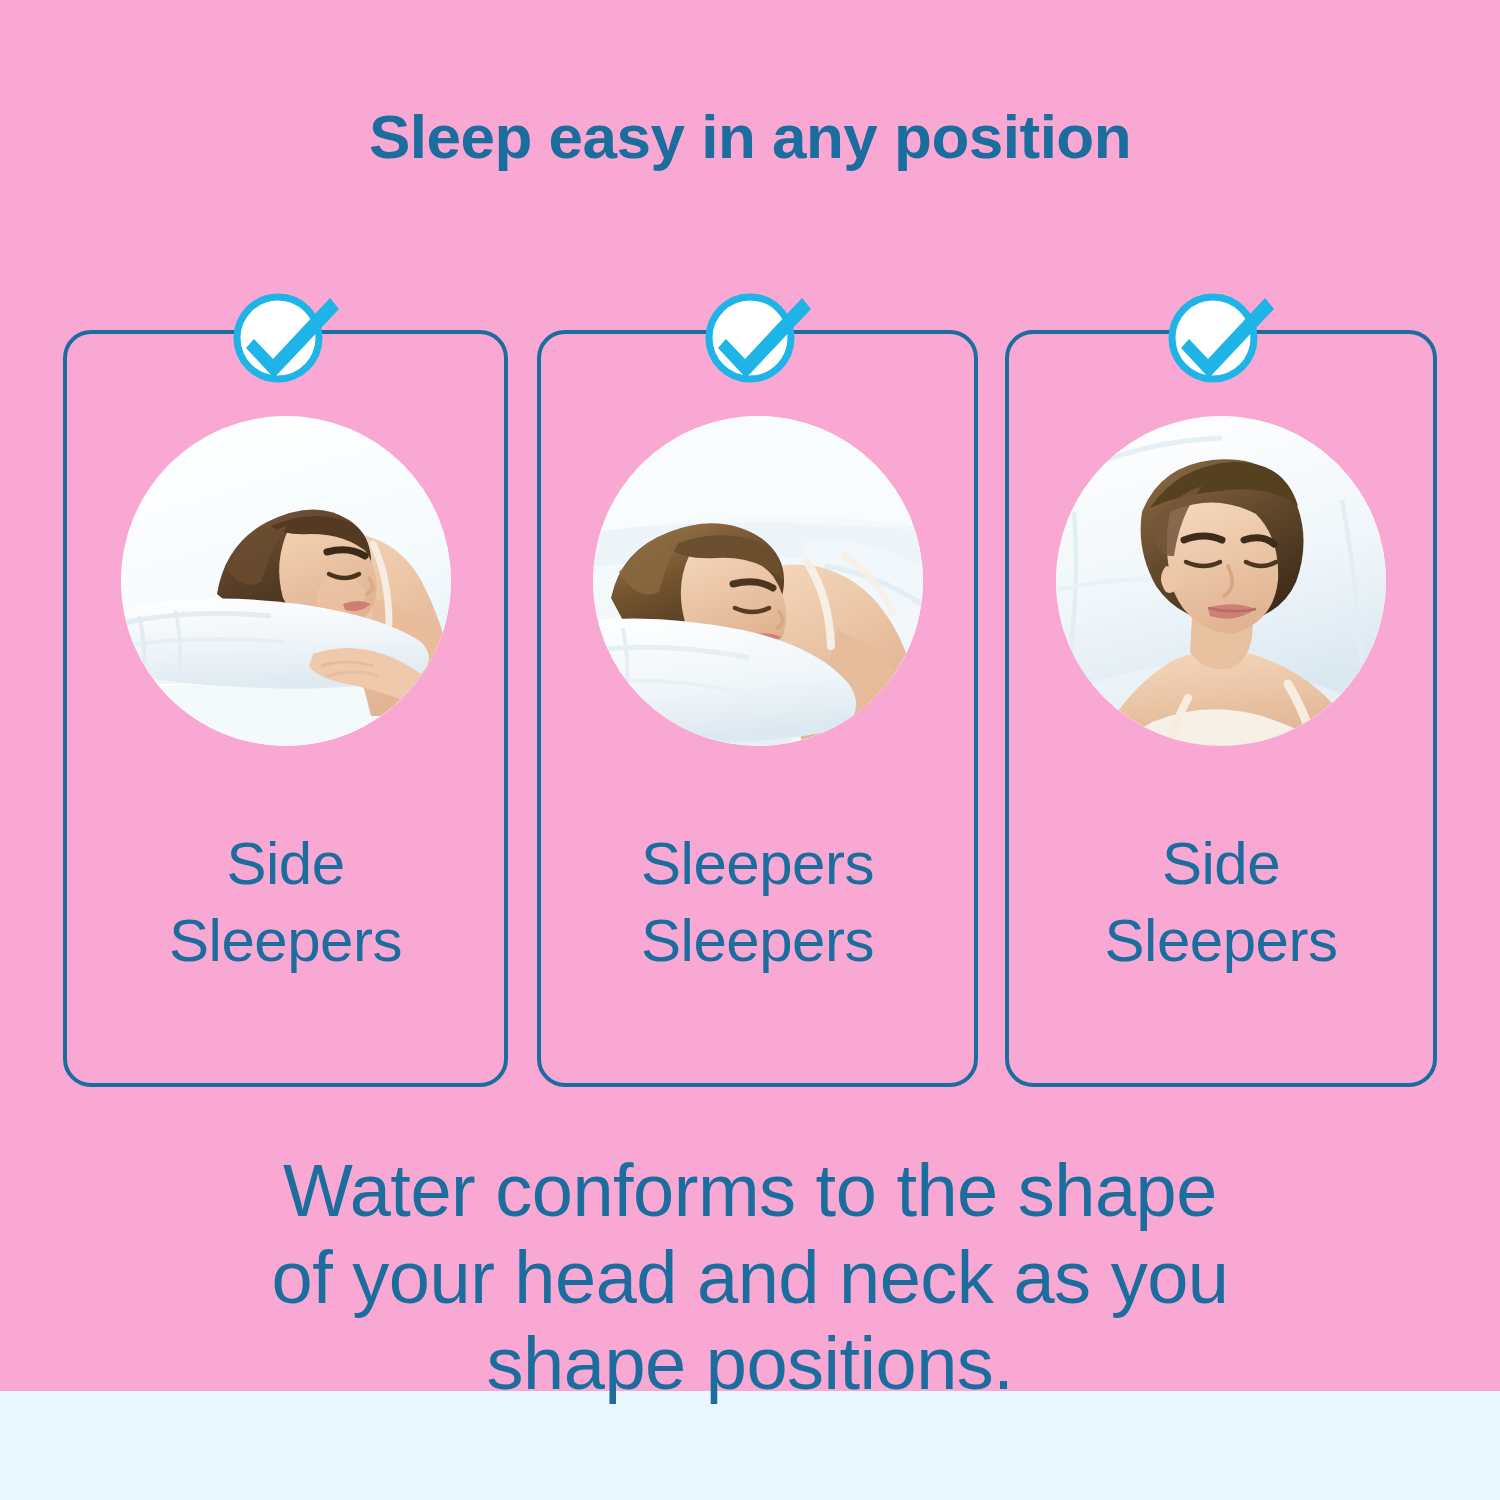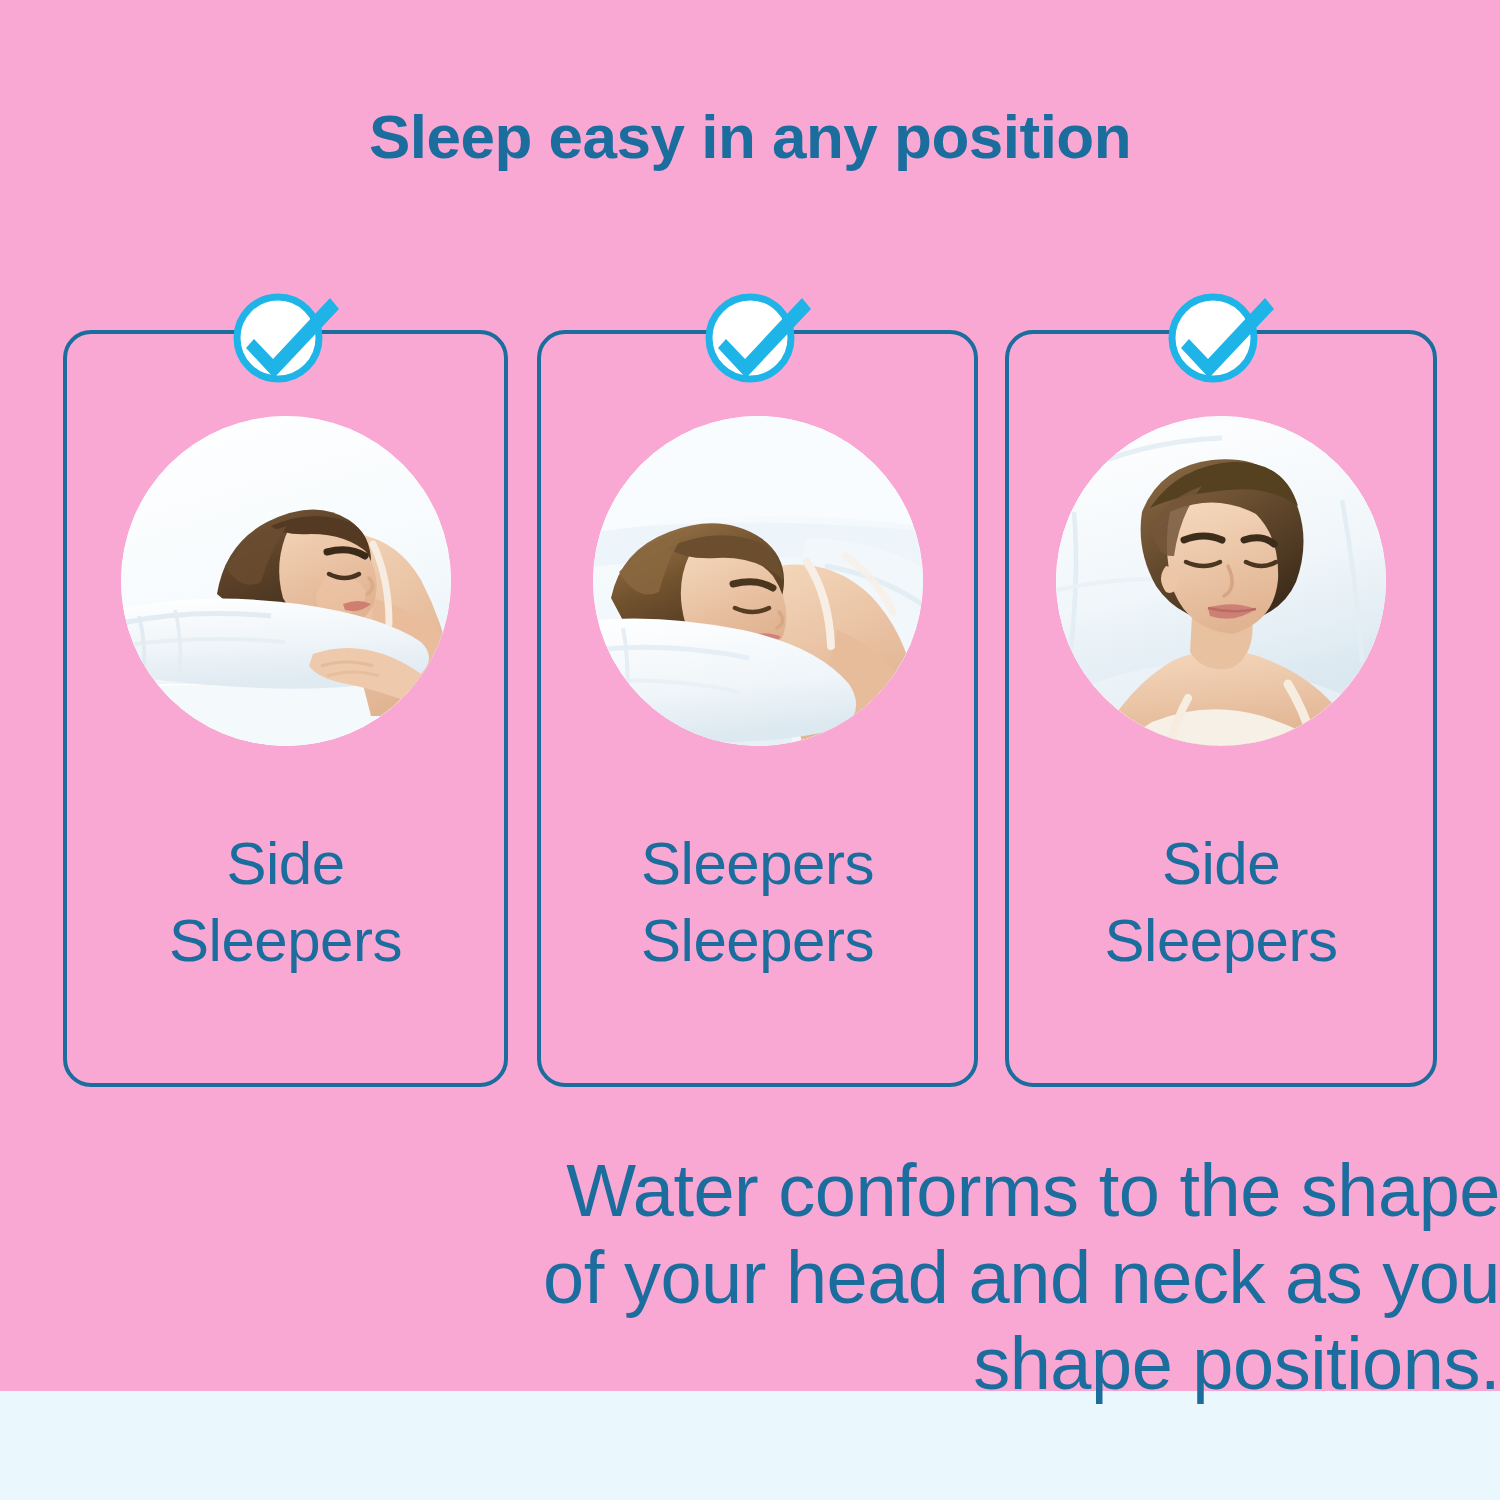--- a/index.html
+++ b/index.html
@@ -103,21 +103,21 @@
     top: 1148px;
     left: 0;
     width: 1500px;
     text-align: center;
     font-size: 74px;
     font-weight: 400;
     color: #1b6d9e;
     line-height: 1.17;
     letter-spacing: -0.5px;
   }
-  #caption span { display: block; white-space: nowrap; text-align: right; }
+  #caption span { display: block; white-space: nowrap; }
 </style>
 </head>
 <body>
 
 <div id="stage">
 
   <div id="headline">Sleep easy in any position</div>
 
   <div id="cards">
 

